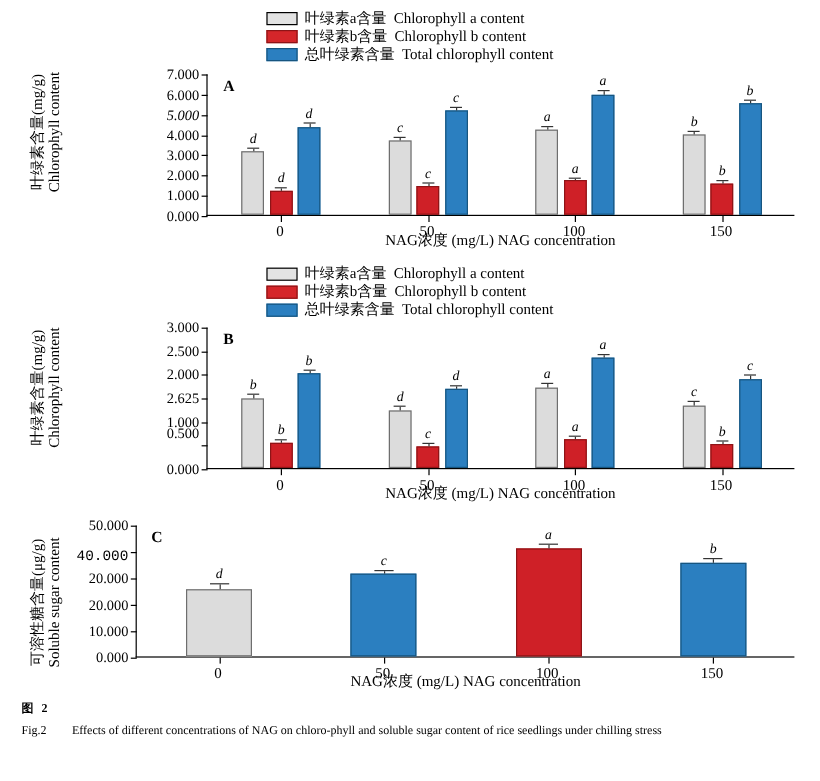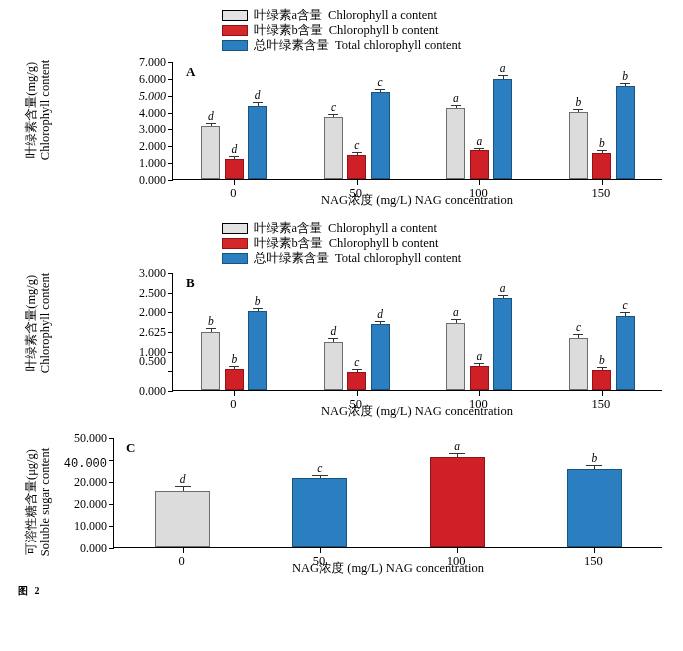--- a/index.html
+++ b/index.html
@@ -324,13 +324,17 @@
 <div class="xtick-label" style="left:181.625px;top:134px;">0</div>
     <div class="xtick-label" style="left:318.875px;top:134px;">50</div>
     <div class="xtick-label" style="left:456.125px;top:134px;">100</div>
     <div class="xtick-label" style="left:593.375px;top:134px;">150</div>
   </div>
 
 <div class="caption">
   <div class="cap-cn">
     <span class="fig">图  2</span>
   </div>
+  <div class="cap-en">
+    <span class="tag">Fig.2</span>
+    <span class="txt">Effects of different concentrations of NAG on chloro-phyll and soluble sugar content of rice seedlings under chilling stress</span>
+  </div>
 </div>
 
 </body></html>

